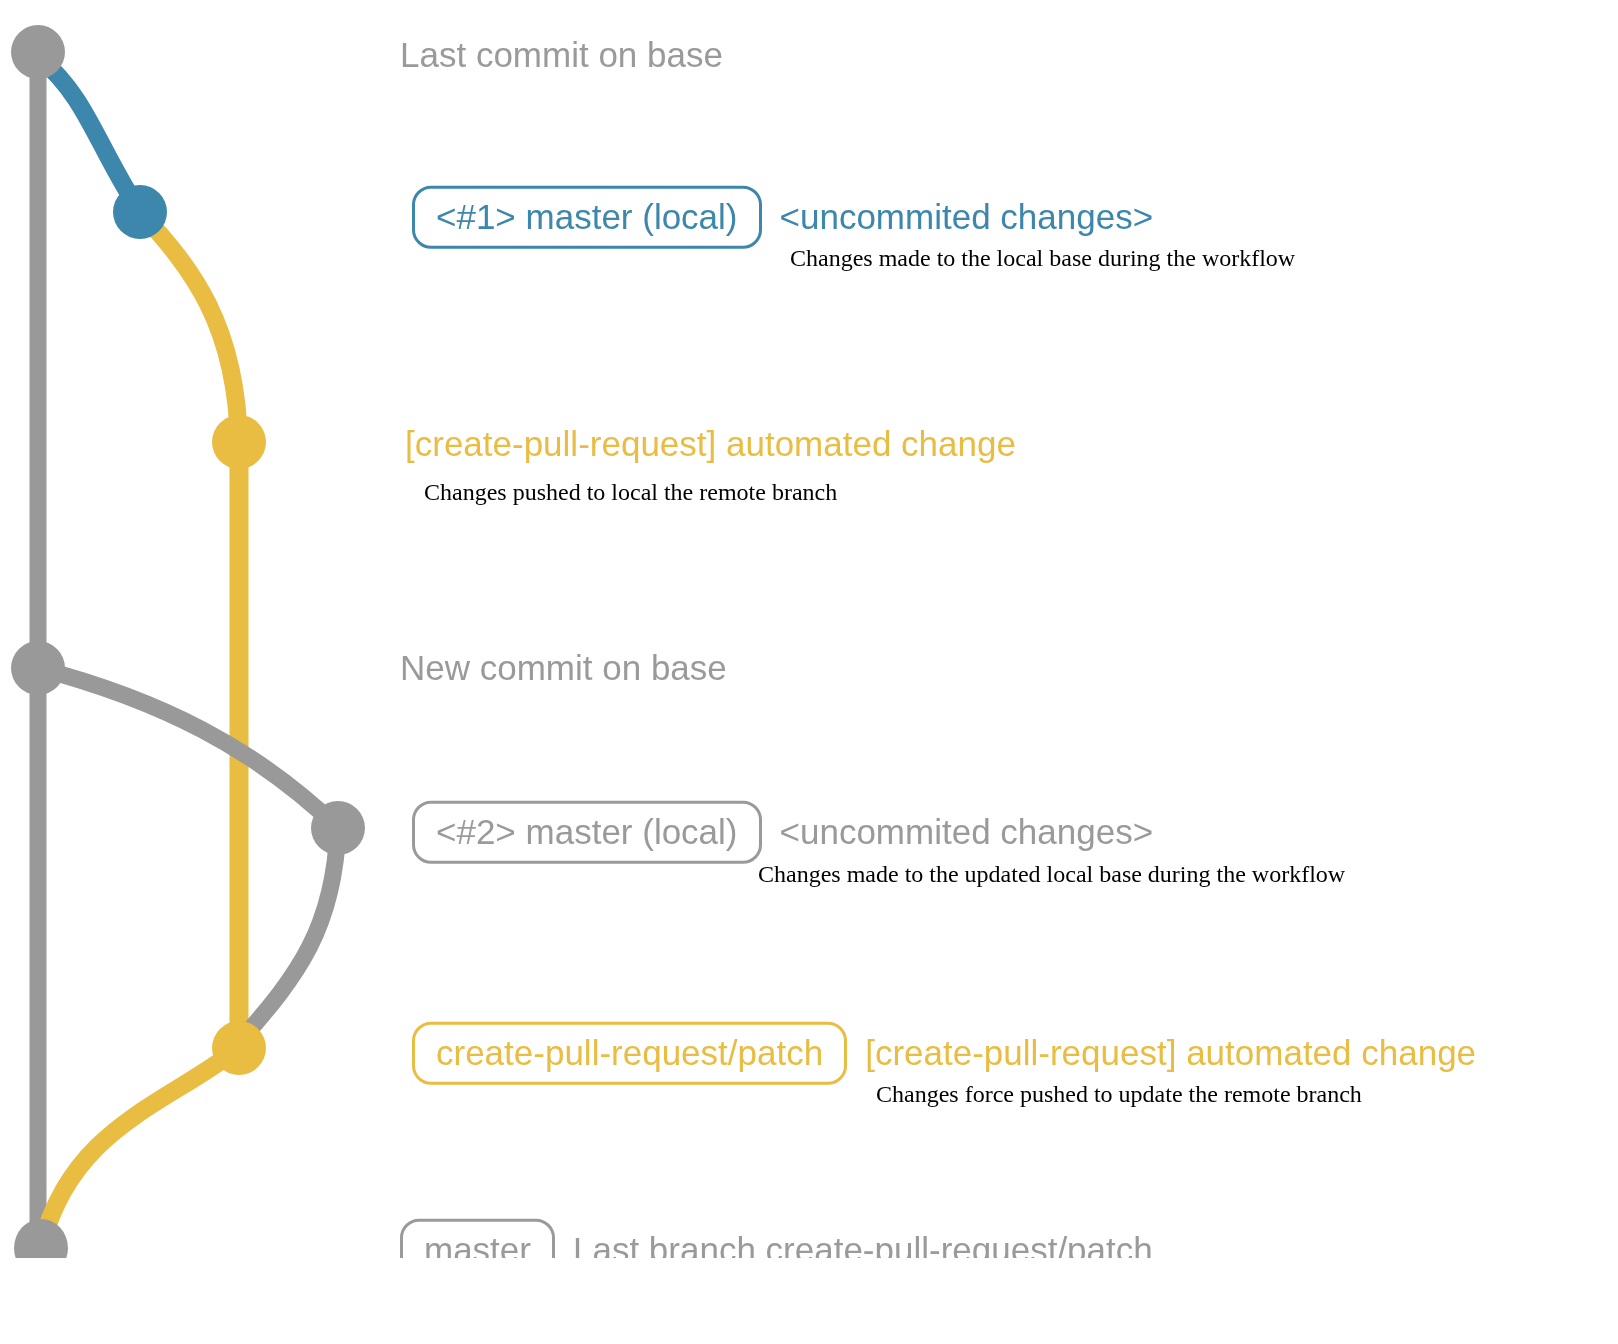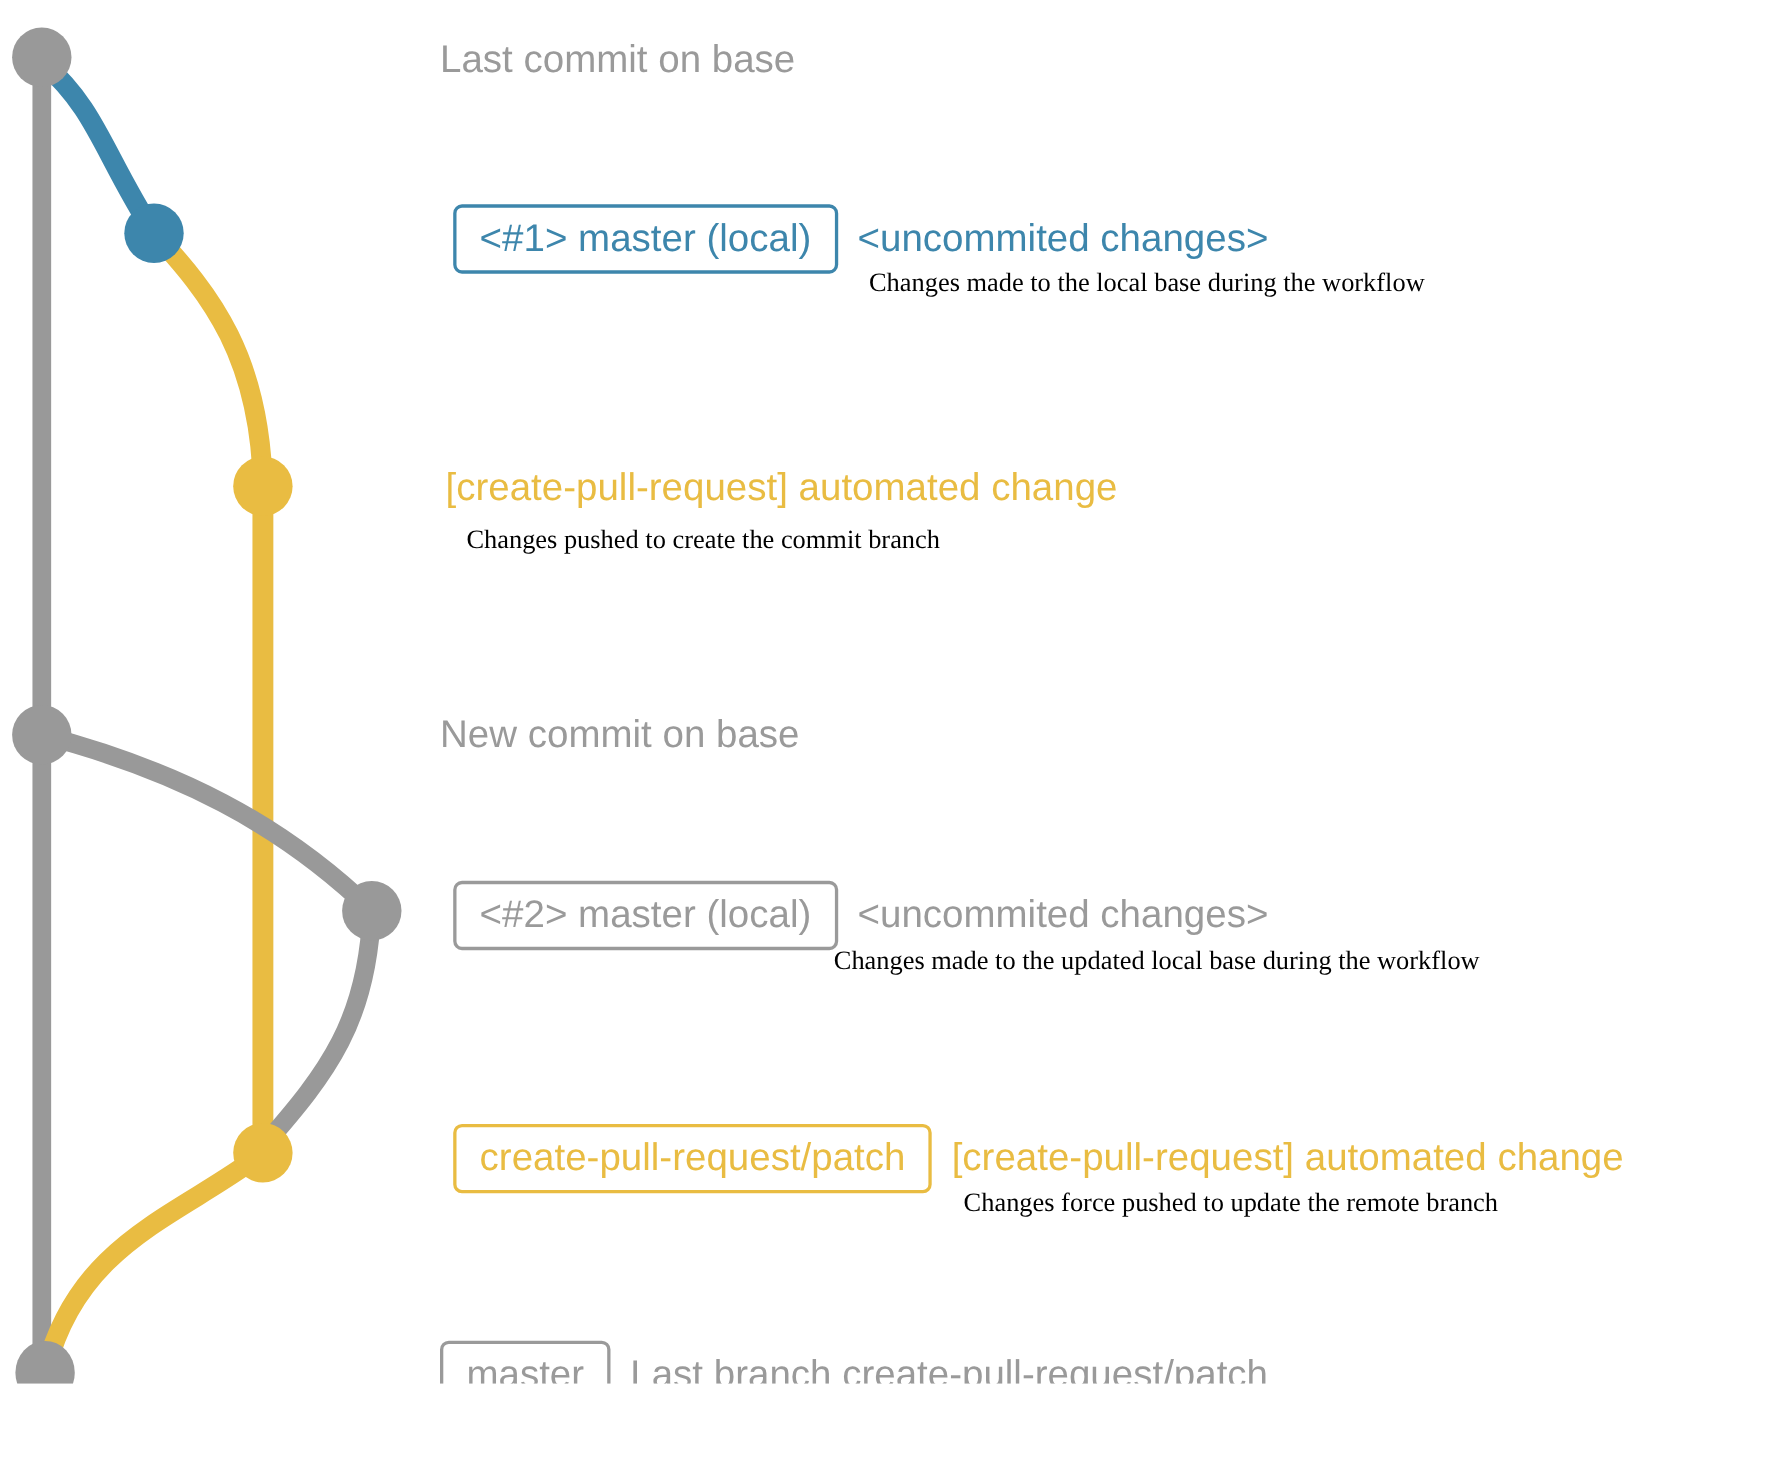--- a/index.html
+++ b/index.html
@@ -32,21 +32,21 @@
     font-size: 35px;
     line-height: 1.1;
     white-space: nowrap;
   }
   .badge {
     display: inline-block;
     font-size: 35px;
     line-height: 1.1;
     padding: 9px 21px;
     border: 3px solid currentColor;
-    border-radius: 8px;
+    border-radius: 19px;
     white-space: nowrap;
   }
   .desc {
     position: absolute;
     transform: translateY(-50%);
     font-family: "Liberation Serif", serif;
     font-size: 24px;
     color: var(--dark, #000000);
     white-space: nowrap;
   }
@@ -90,21 +90,21 @@
 
   <div class="row" style="left:412px; top:217px;">
     <span class="badge c-blue">&lt;#1&gt; master (local)</span>
     <span class="label c-blue">&lt;uncommited changes&gt;</span>
   </div>
   <div class="desc" style="left:790px; top:258px;">Changes made to the local base during the workflow</div>
 
   <div class="row" style="left:405px; top:444px;">
     <span class="label c-yellow">[create-pull-request] automated change</span>
   </div>
-  <div class="desc" style="left:424px; top:492px;">Changes pushed to create the commit branch</div>
+  <div class="desc" style="left:424px; top:492px;">Changes pushed to local the remote branch</div>
 
   <div class="row" style="left:400px; top:668px;">
     <span class="label c-gray">New commit on base</span>
   </div>
 
   <div class="row" style="left:412px; top:832px;">
     <span class="badge c-gray">&lt;#2&gt; master (local)</span>
     <span class="label c-gray">&lt;uncommited changes&gt;</span>
   </div>
   <div class="desc" style="left:758px; top:874px;">Changes made to the updated local base during the workflow</div>

